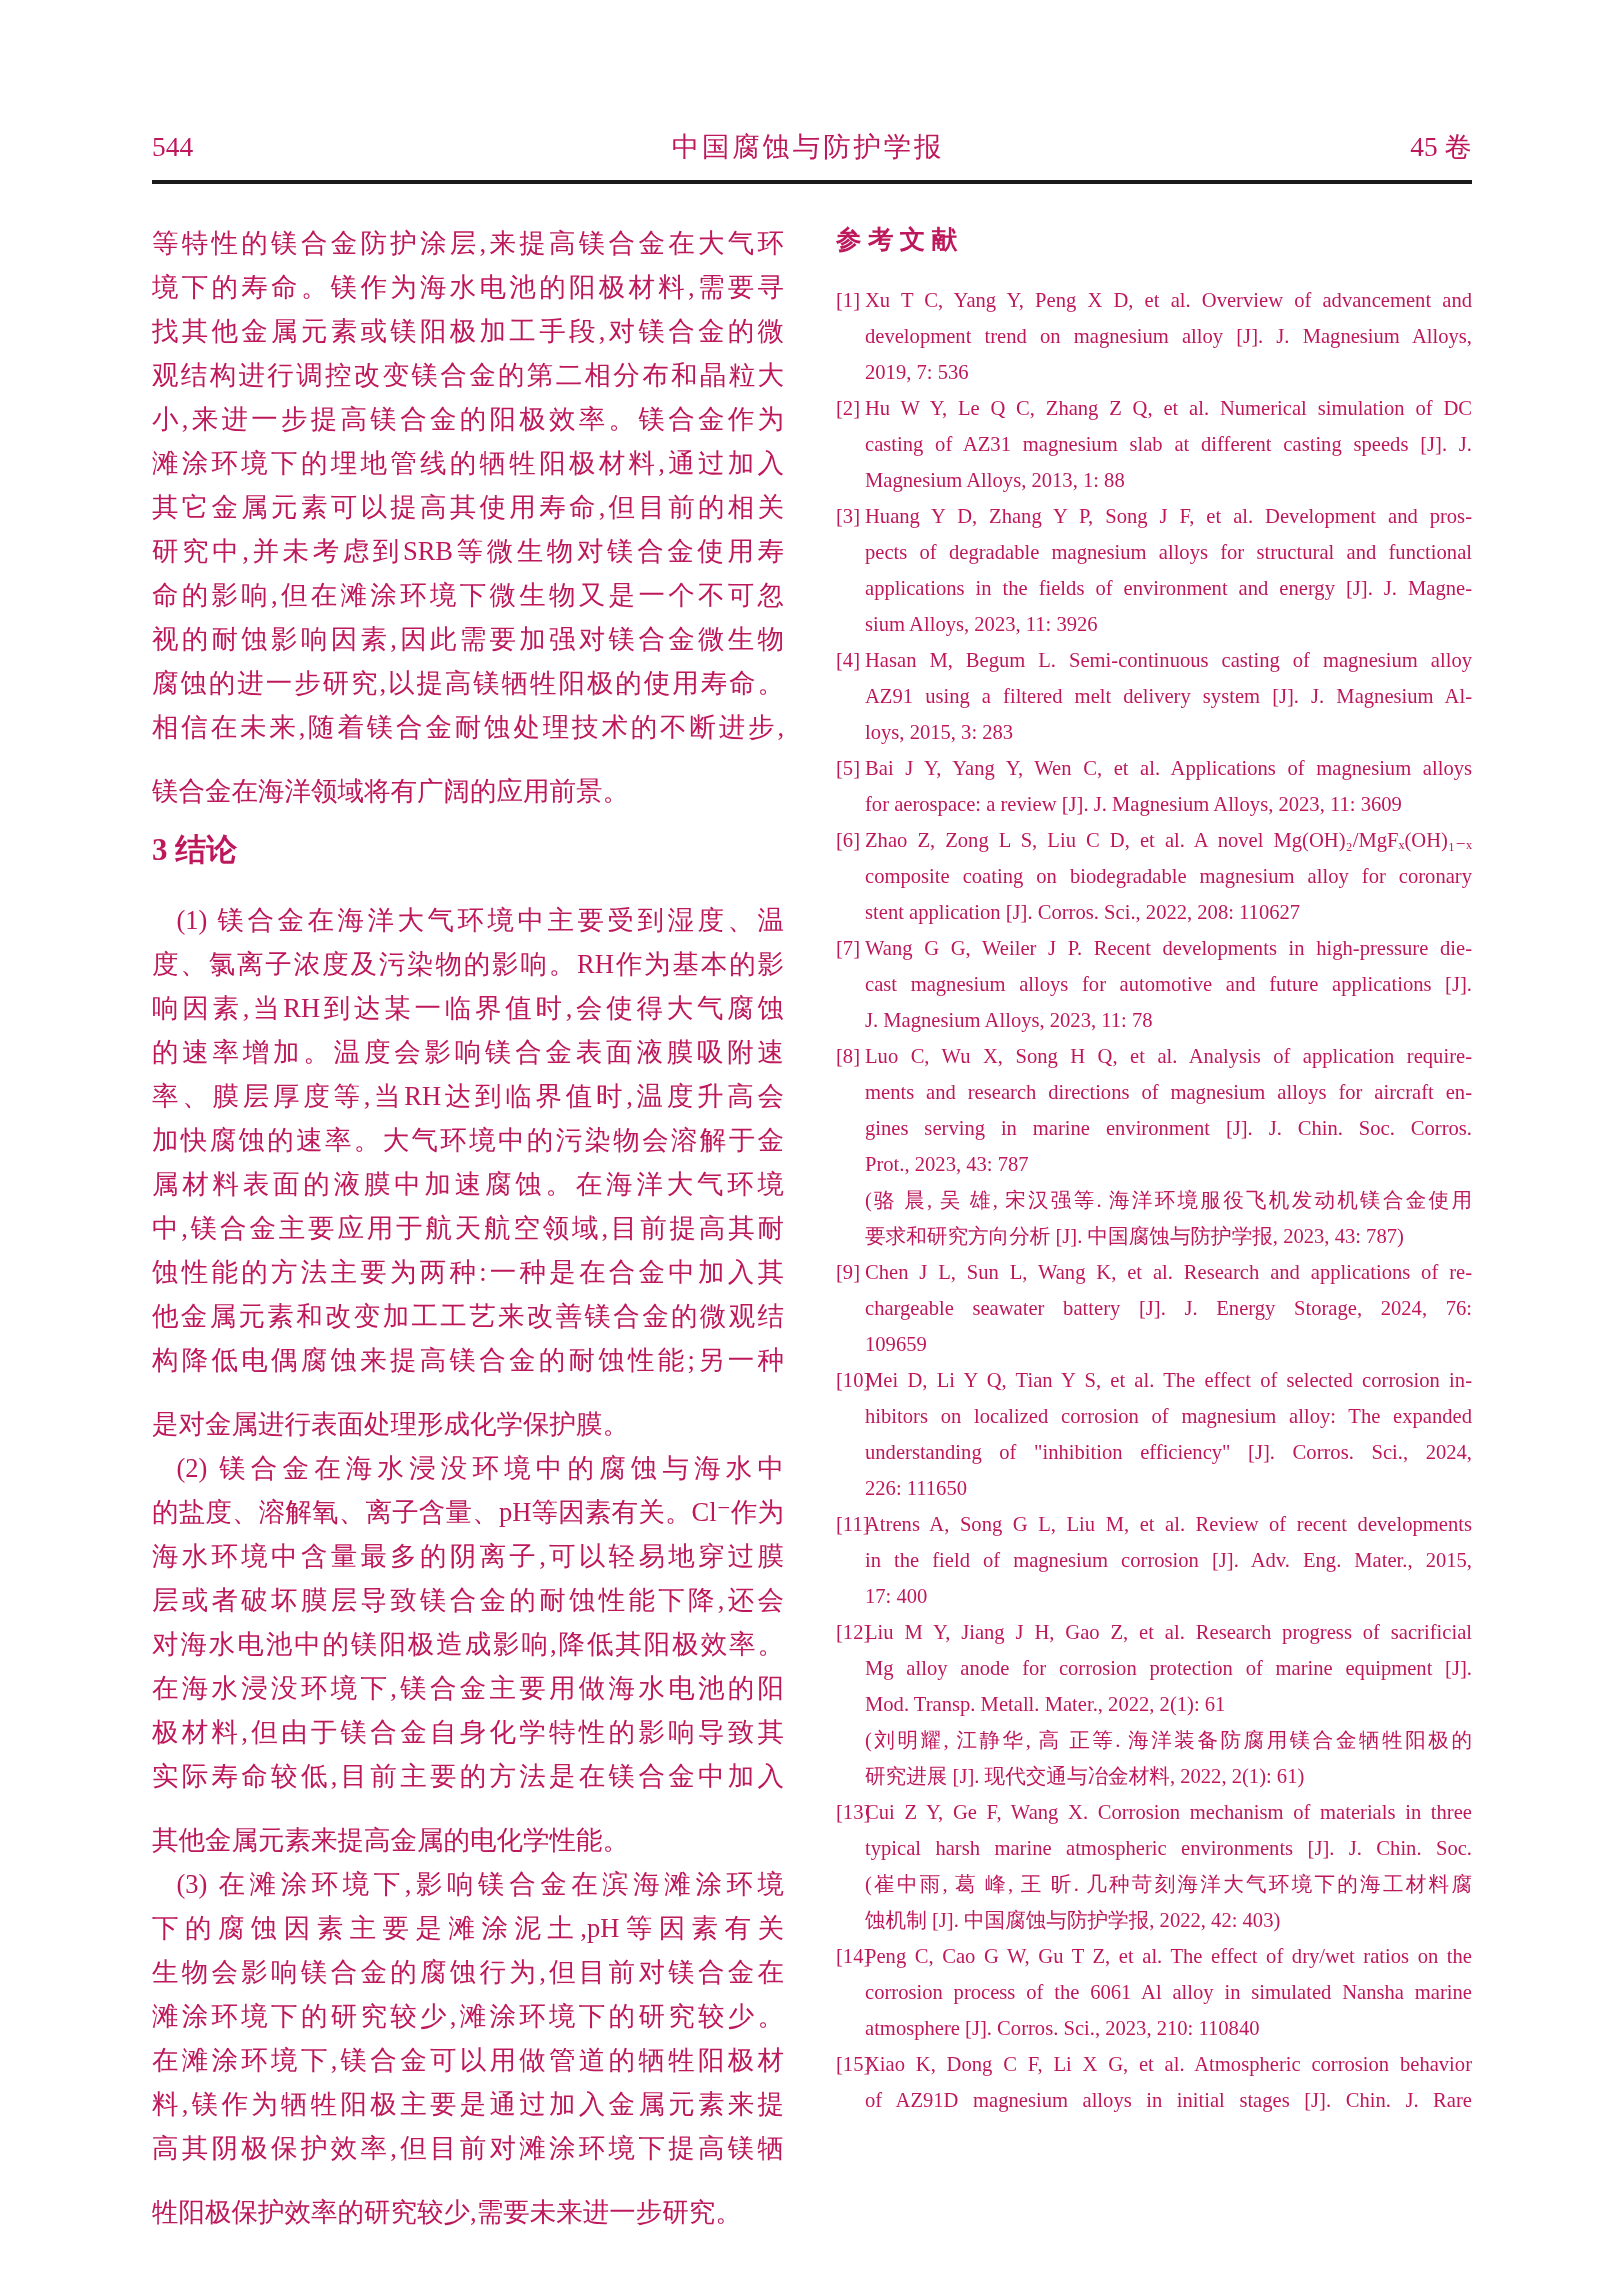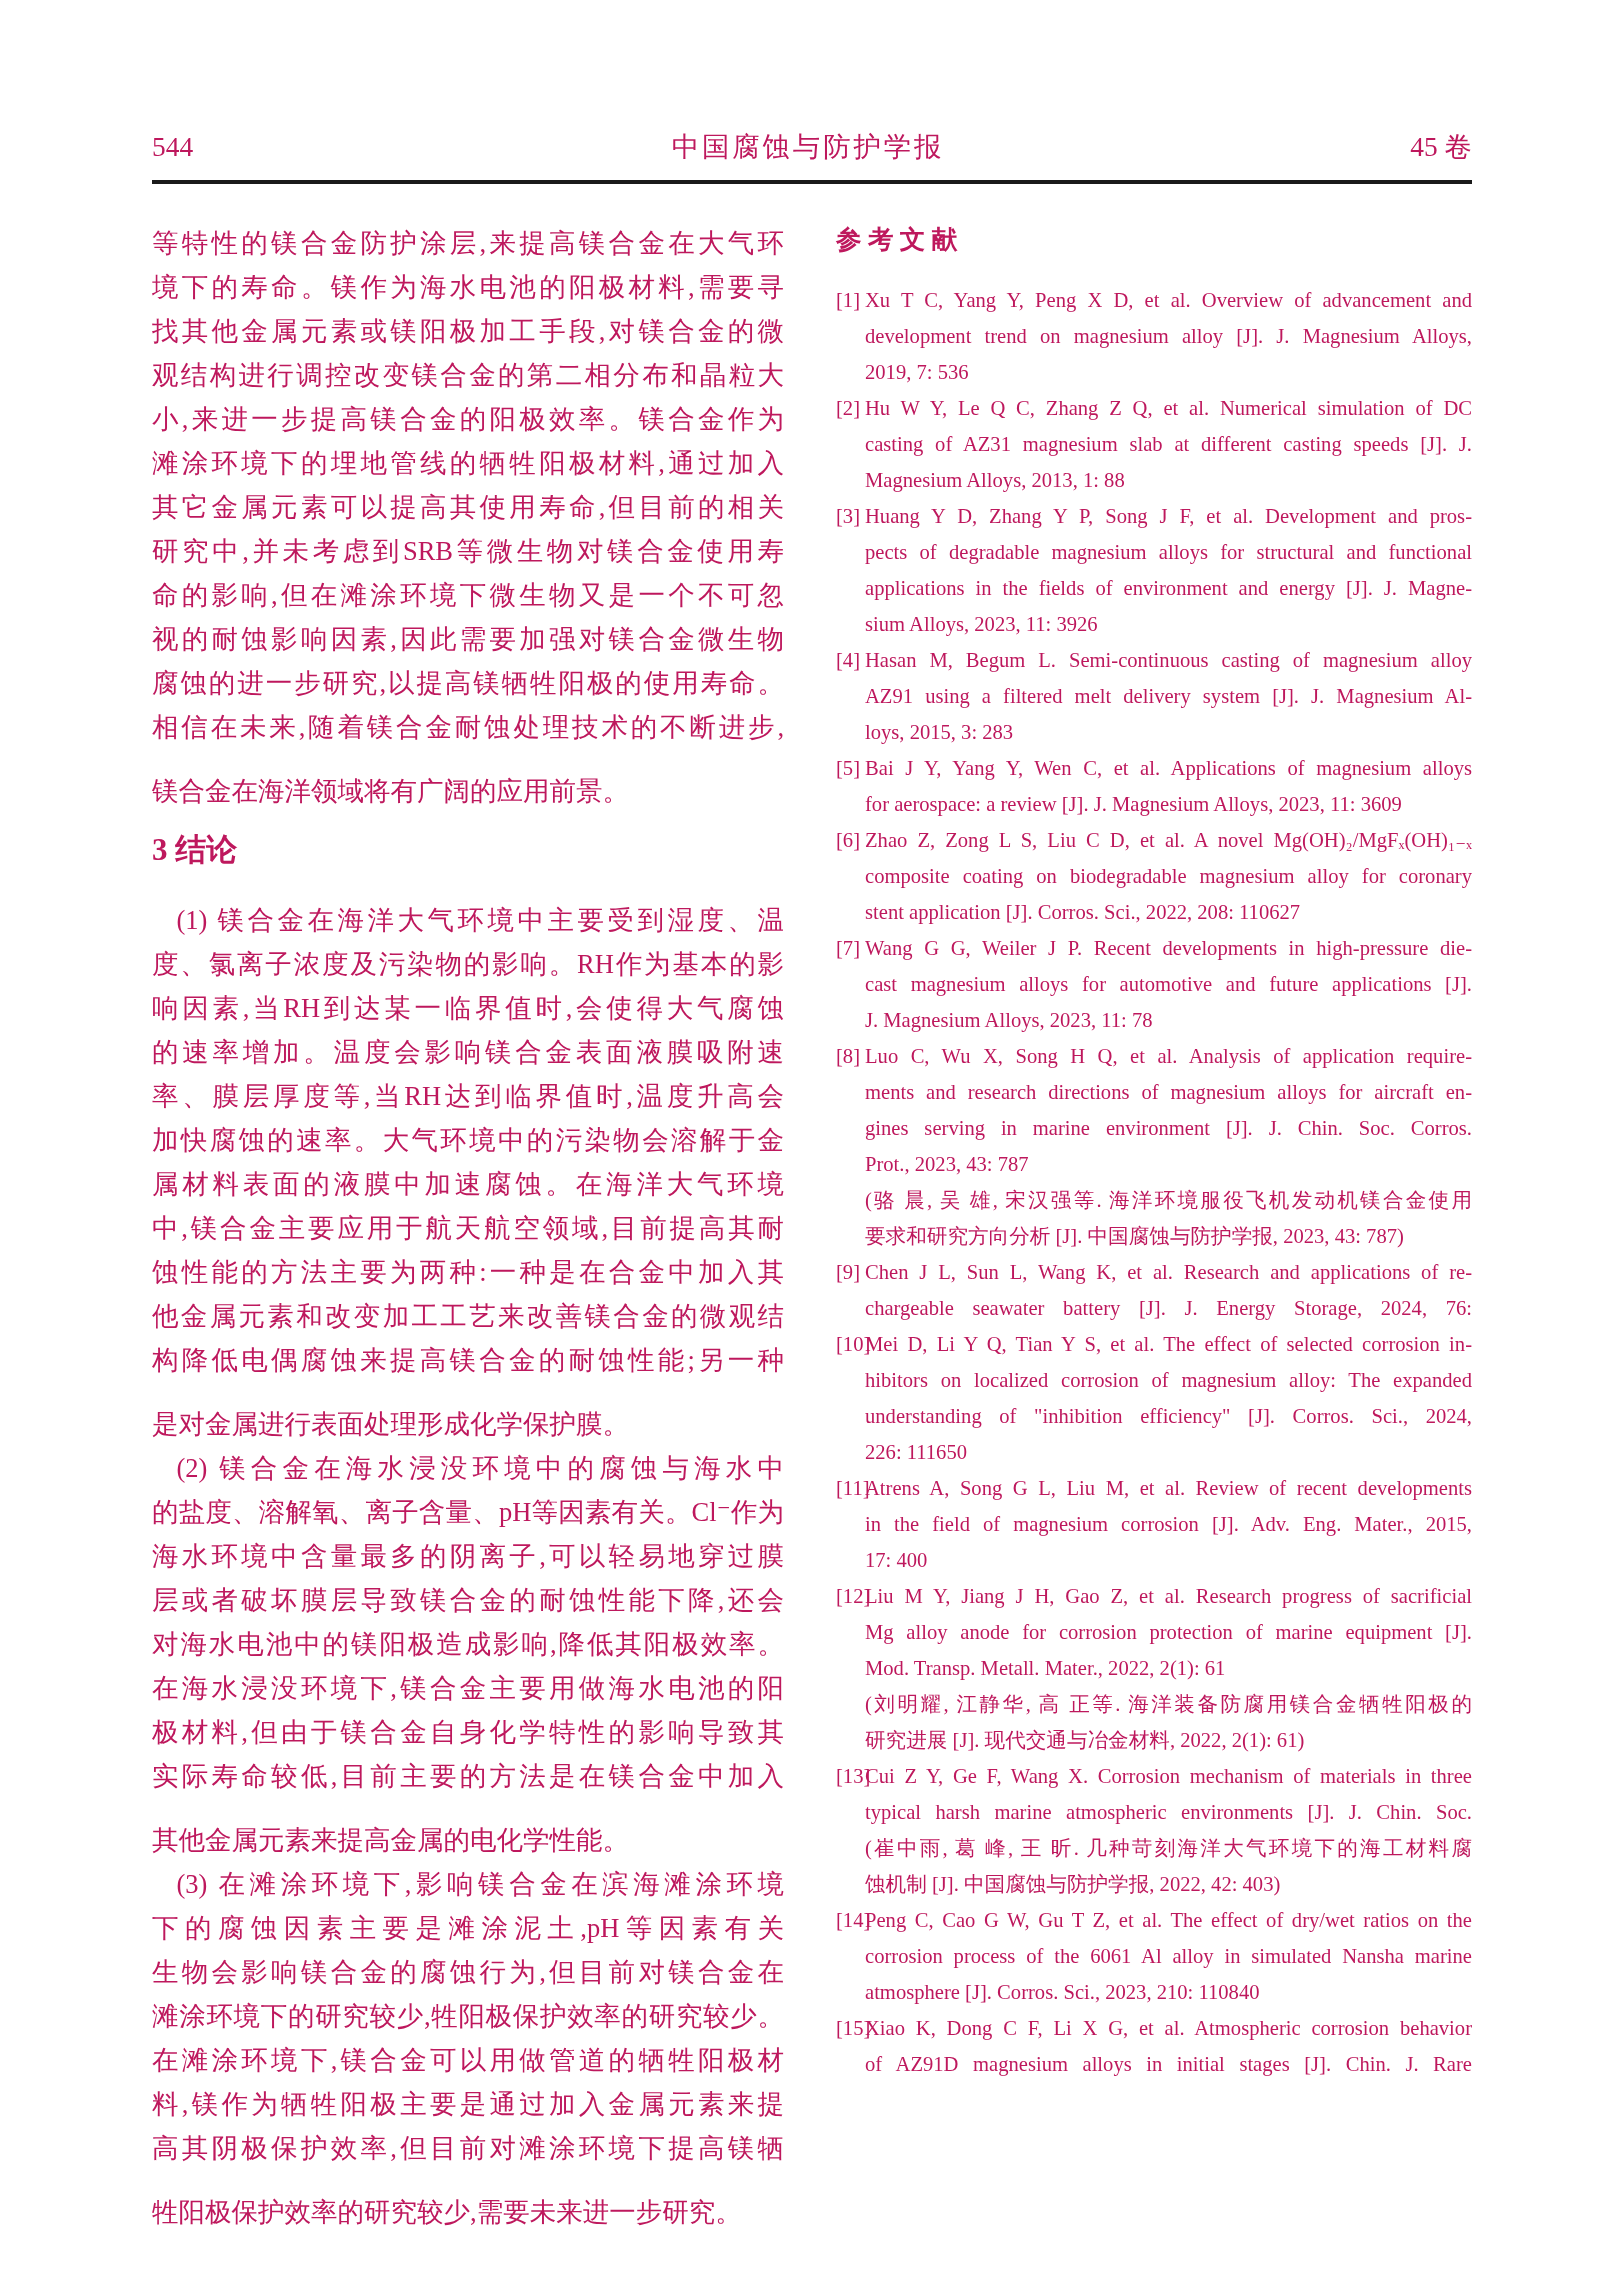--- a/index.html
+++ b/index.html
@@ -76,21 +76,21 @@
           <div class="ln">对海水电池中的镁阳极造成影响,降低其阳极效率。</div>
           <div class="ln">在海水浸没环境下,镁合金主要用做海水电池的阳</div>
           <div class="ln">极材料,但由于镁合金自身化学特性的影响导致其</div>
           <div class="ln">实际寿命较低,目前主要的方法是在镁合金中加入</div>
           <div class="ln pl">其他金属元素来提高金属的电化学性能。</div>
         </div>
         <div>
           <div class="ln ind">(3) 在滩涂环境下,影响镁合金在滨海滩涂环境</div>
           <div class="ln">下的腐蚀因素主要是滩涂泥土,pH等因素有关</div>
           <div class="ln">生物会影响镁合金的腐蚀行为,但目前对镁合金在</div>
-          <div class="ln">滩涂环境下的研究较少,牲阳极保护效率的研究较少。</div>
+          <div class="ln">滩涂环境下的研究较少,滩涂环境下的研究较少。</div>
           <div class="ln">在滩涂环境下,镁合金可以用做管道的牺牲阳极材</div>
           <div class="ln">料,镁作为牺牲阳极主要是通过加入金属元素来提</div>
           <div class="ln">高其阴极保护效率,但目前对滩涂环境下提高镁牺</div>
           <div class="ln pl">牲阳极保护效率的研究较少,需要未来进一步研究。</div>
         </div>
       </div>
   </div>
 
   <div class="col col-right">
     <div class="refhead">参 考 文 献</div>
@@ -143,20 +143,21 @@
           <div class="rln">ments and research directions of magnesium alloys for aircraft en-</div>
           <div class="rln">gines serving in marine environment [J]. J. Chin. Soc. Corros.</div>
           <div class="rln pl">Prot., 2023, 43: 787</div>
           <div class="rln">(骆 晨, 吴 雄, 宋汉强等. 海洋环境服役飞机发动机镁合金使用</div>
           <div class="rln pl">要求和研究方向分析 [J]. 中国腐蚀与防护学报, 2023, 43: 787)</div>
         </div>
         <div class="ref">
           <span class="lbl">[9]</span>
           <div class="rln">Chen J L, Sun L, Wang K, et al. Research and applications of re-</div>
           <div class="rln">chargeable seawater battery [J]. J. Energy Storage, 2024, 76:</div>
+          <div class="rln pl">109659</div>
         </div>
         <div class="ref">
           <span class="lbl">[10]</span>
           <div class="rln">Mei D, Li Y Q, Tian Y S, et al. The effect of selected corrosion in-</div>
           <div class="rln">hibitors on localized corrosion of magnesium alloy: The expanded</div>
           <div class="rln">understanding of "inhibition efficiency" [J]. Corros. Sci., 2024,</div>
           <div class="rln pl">226: 111650</div>
         </div>
         <div class="ref">
           <span class="lbl">[11]</span>

